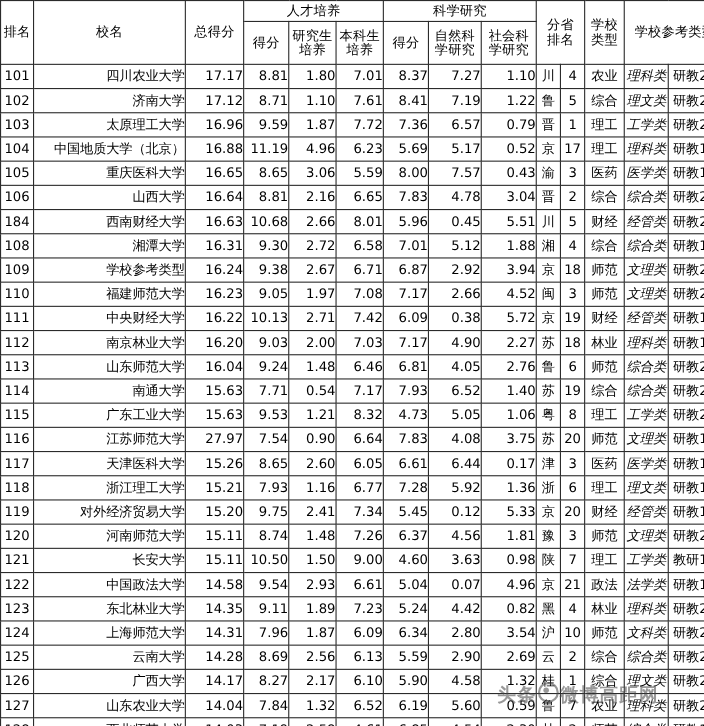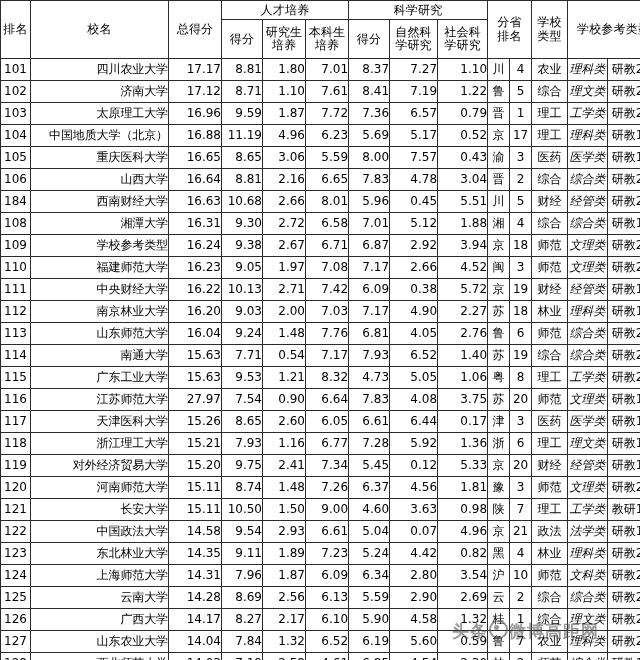--- a/index.html
+++ b/index.html
@@ -370,21 +370,21 @@
         <td class="c-type">林业</td>
         <td class="c-reftype">理科类</td>
         <td class="c-reftype2">研教1型</td>
       </tr>
       <tr>
         <td class="c-rank">113</td>
         <td class="c-name">山东师范大学</td>
         <td class="c-num">16.04</td>
         <td class="c-num">9.24</td>
         <td class="c-num">1.48</td>
-        <td class="c-num">7.76</td>
+        <td class="c-num">6.46</td>
         <td class="c-num">6.81</td>
         <td class="c-num">4.05</td>
         <td class="c-num">2.76</td>
         <td class="c-prov">鲁</td>
         <td class="c-provrank">6</td>
         <td class="c-type">师范</td>
         <td class="c-reftype">综合类</td>
         <td class="c-reftype2">研教2型</td>
       </tr>
       <tr>

